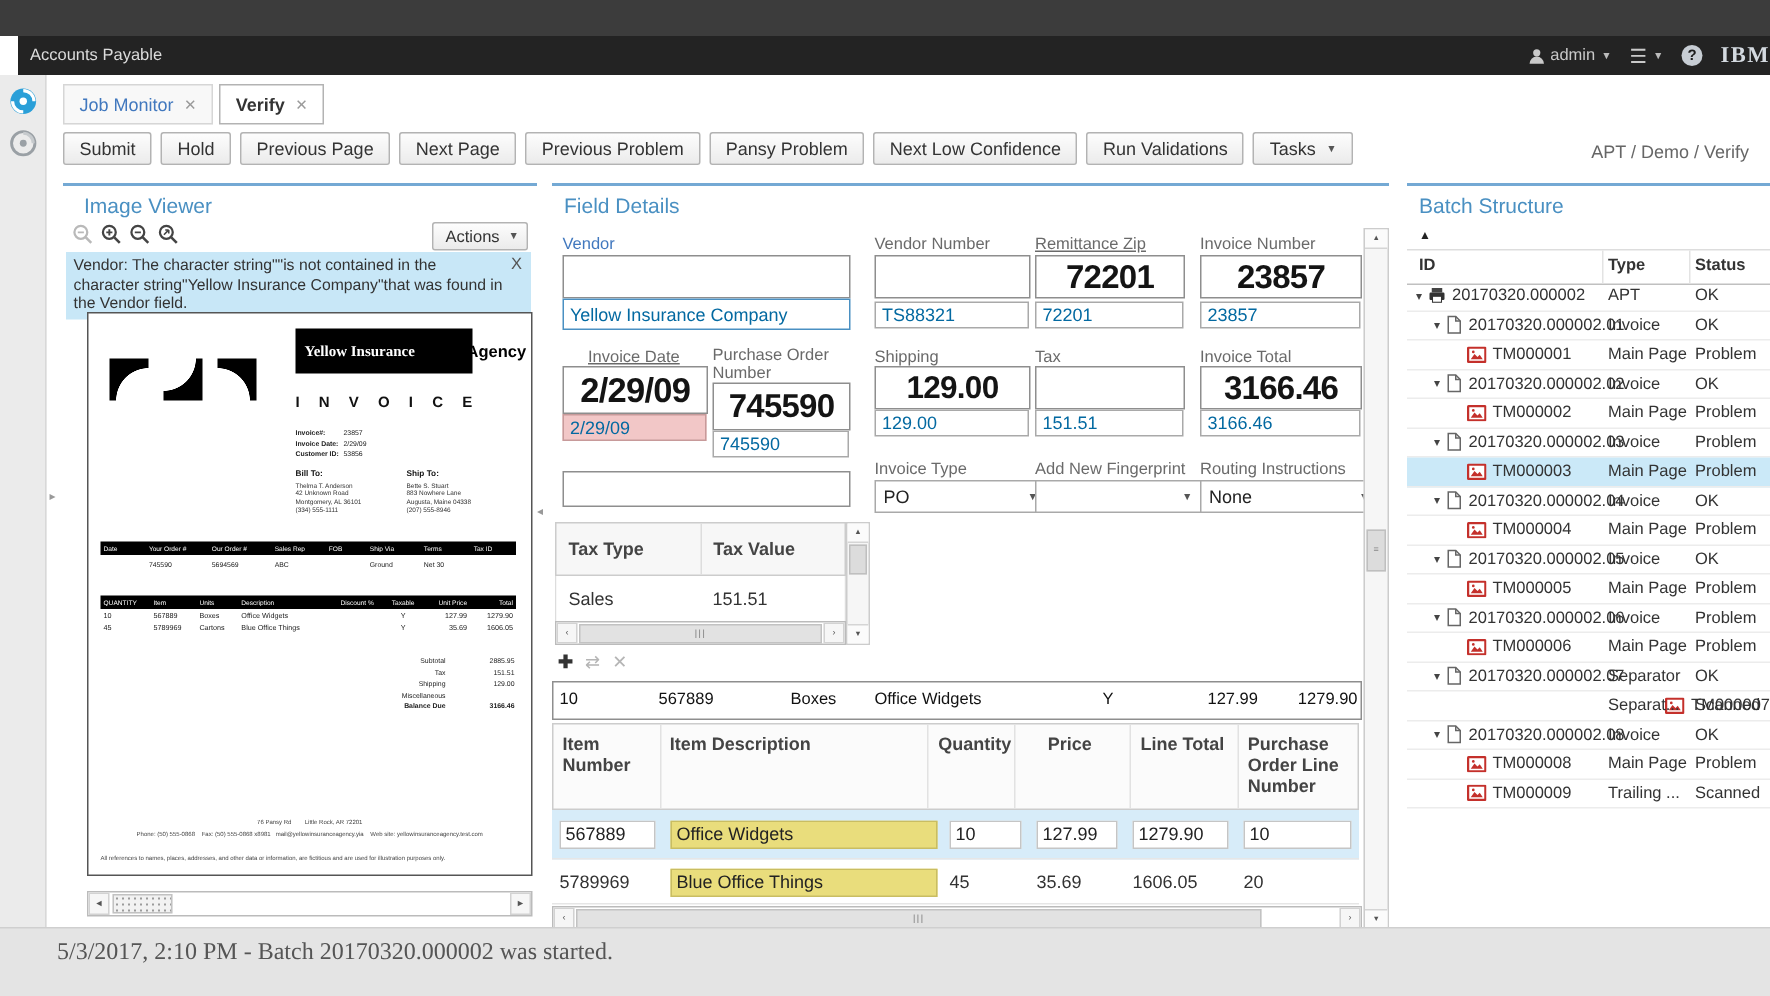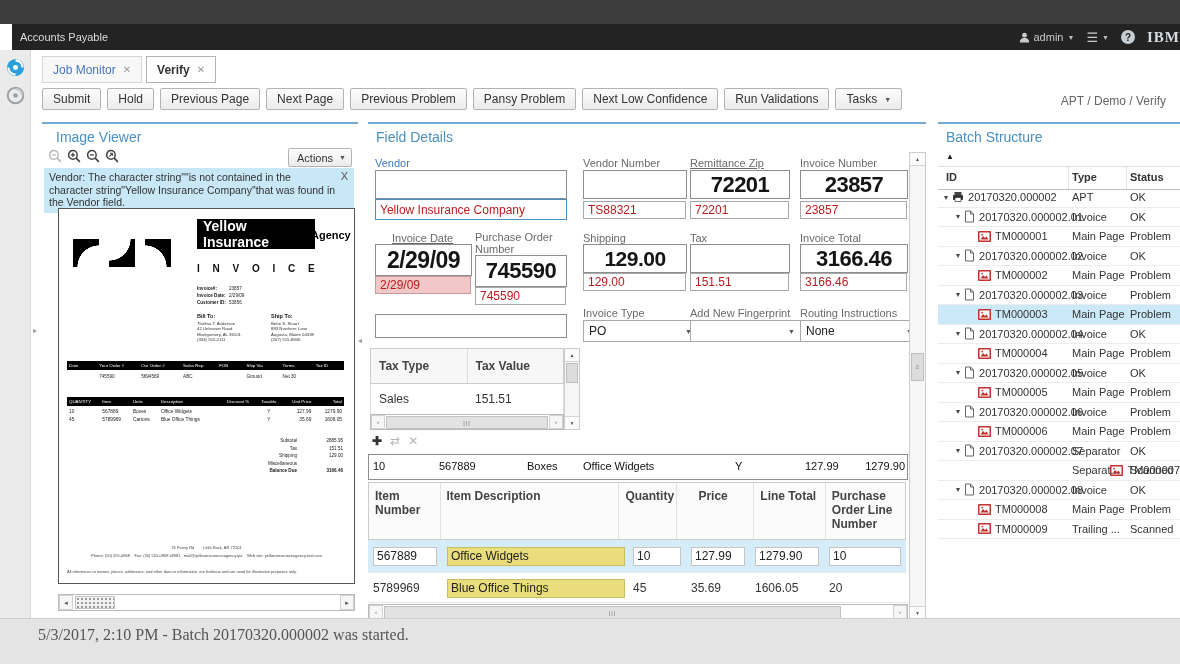--- a/index.html
+++ b/index.html
@@ -56,21 +56,21 @@
   .sb-ar{position:absolute;top:0;width:14px;height:100%;background:#f6f6f6;border:1px solid #d2d2d2;box-sizing:border-box;display:flex;align-items:center;justify-content:center;font-size:6px;color:#555;}
   .sb-th{position:absolute;top:1px;height:11px;background:#e2e2e2;border:1px solid #c2c2c2;display:flex;align-items:center;justify-content:center;font-size:6px;color:#777;letter-spacing:1px;}
   .sb-th.dot{background-color:#f2f2f2;background-image:radial-gradient(#9b9b9b 26%,transparent 27%);background-size:4px 4px;}
   .sbv{background:#f6f6f6;border:1px solid #ccc;}
   .sbv .var{position:absolute;left:0;width:100%;height:12px;background:#fbfbfb;border-bottom:1px solid #d5d5d5;display:flex;align-items:center;justify-content:center;font-size:5px;color:#555;}
   .sbv .vth{position:absolute;left:1px;right:1px;background:#dcdcdc;border:1px solid #bfbfbf;display:flex;align-items:center;justify-content:center;font-size:6px;color:#888;}
   
   .flabel{font-size:11px;color:#6a6a6a;line-height:11px;}
   .flabel.blue{color:#4178be;}
   .snippet{border:1px solid #8e8e8e;background:#fff;display:flex;align-items:center;justify-content:center;font-weight:bold;color:#141414;letter-spacing:-0.5px;overflow:hidden;}
-  .finput{border:1px solid #a9a9a9;background:#fff;font-size:12px;color:#b91c1c;padding:0 4px;font-family:"Liberation Sans",sans-serif;box-sizing:border-box;}
+  .finput{border:1px solid #a9a9a9;background:#fff;font-size:12px;color:#0369a1;padding:0 4px;font-family:"Liberation Sans",sans-serif;box-sizing:border-box;}
   .finput.focus{border:1px solid #4a90c2;}
   .finput.pink{background:#f2c7c7;border-color:#c79a9a;}
   .fselect{border:1px solid #a9a9a9;background:#fff;font-size:12px;color:#222;display:flex;align-items:center;padding:0 5px;justify-content:space-between;}
   .tax-head{background:#f7f7f7;border:1px solid #ccc;display:flex;font-size:12px;font-weight:bold;color:#444;}
   .tax-hc{padding:10px 8px;flex:1;}
   .tax-hc + .tax-hc{border-left:1px solid #ddd;}
   .tax-row{display:flex;font-size:12px;color:#333;border-bottom:1px solid #e4e4e4;background:#fff;}
   .tax-c{flex:1;padding:8px 8px;}
   .row-icons{display:flex;gap:8px;font-size:12px;}
   .strip{border:1px solid #8e8e8e;background:#fff;font-size:11px;color:#111;}
@@ -203,21 +203,21 @@
     <div class="a warn" style="left:2px;top:44px;width:287px;">
       <span>Vendor: The character string""is not contained in the character string"Yellow Insurance Company"that was found in the Vendor field.</span>
       <span class="warn-x">X</span>
     </div>
 
     <div class="a inv-box" style="left:16px;top:84px;width:295px;height:374px;">
       <div class="glyph" style="left:14px;top:30px;background:radial-gradient(circle at 100% 100%, #fff 56%, #000 57%);"></div>
       <div class="glyph" style="left:50px;top:30px;background:radial-gradient(circle at 0% 0%, #fff 56%, #000 57%);"></div>
       <div class="glyph" style="left:86px;top:30px;background:radial-gradient(circle at 0% 100%, #fff 56%, #000 57%);"></div>
 
-      <div class="agency-box" style="left:138px;top:10px;width:112px;height:30px;font-size:14px;">
+      <div class="agency-box" style="left:138px;top:10px;width:112px;height:30px;font-size:10px;font-family:Liberation Serif, serif;">
         <span>Yellow Insurance</span>
       </div>
       <span class="a" style="left:252px;top:20px;font-size:11px;font-weight:bold;color:#000;">Agency</span>
 
       <span class="a inv-title" style="left:138px;top:54px;">I N V O I C E</span>
 
       <div class="a" id="inv-meta" style="left:138px;top:76px;">
           <div class="inv-meta-row">
             <span class="inv-meta-l">Invoice#:</span>
             <span>23857</span>

